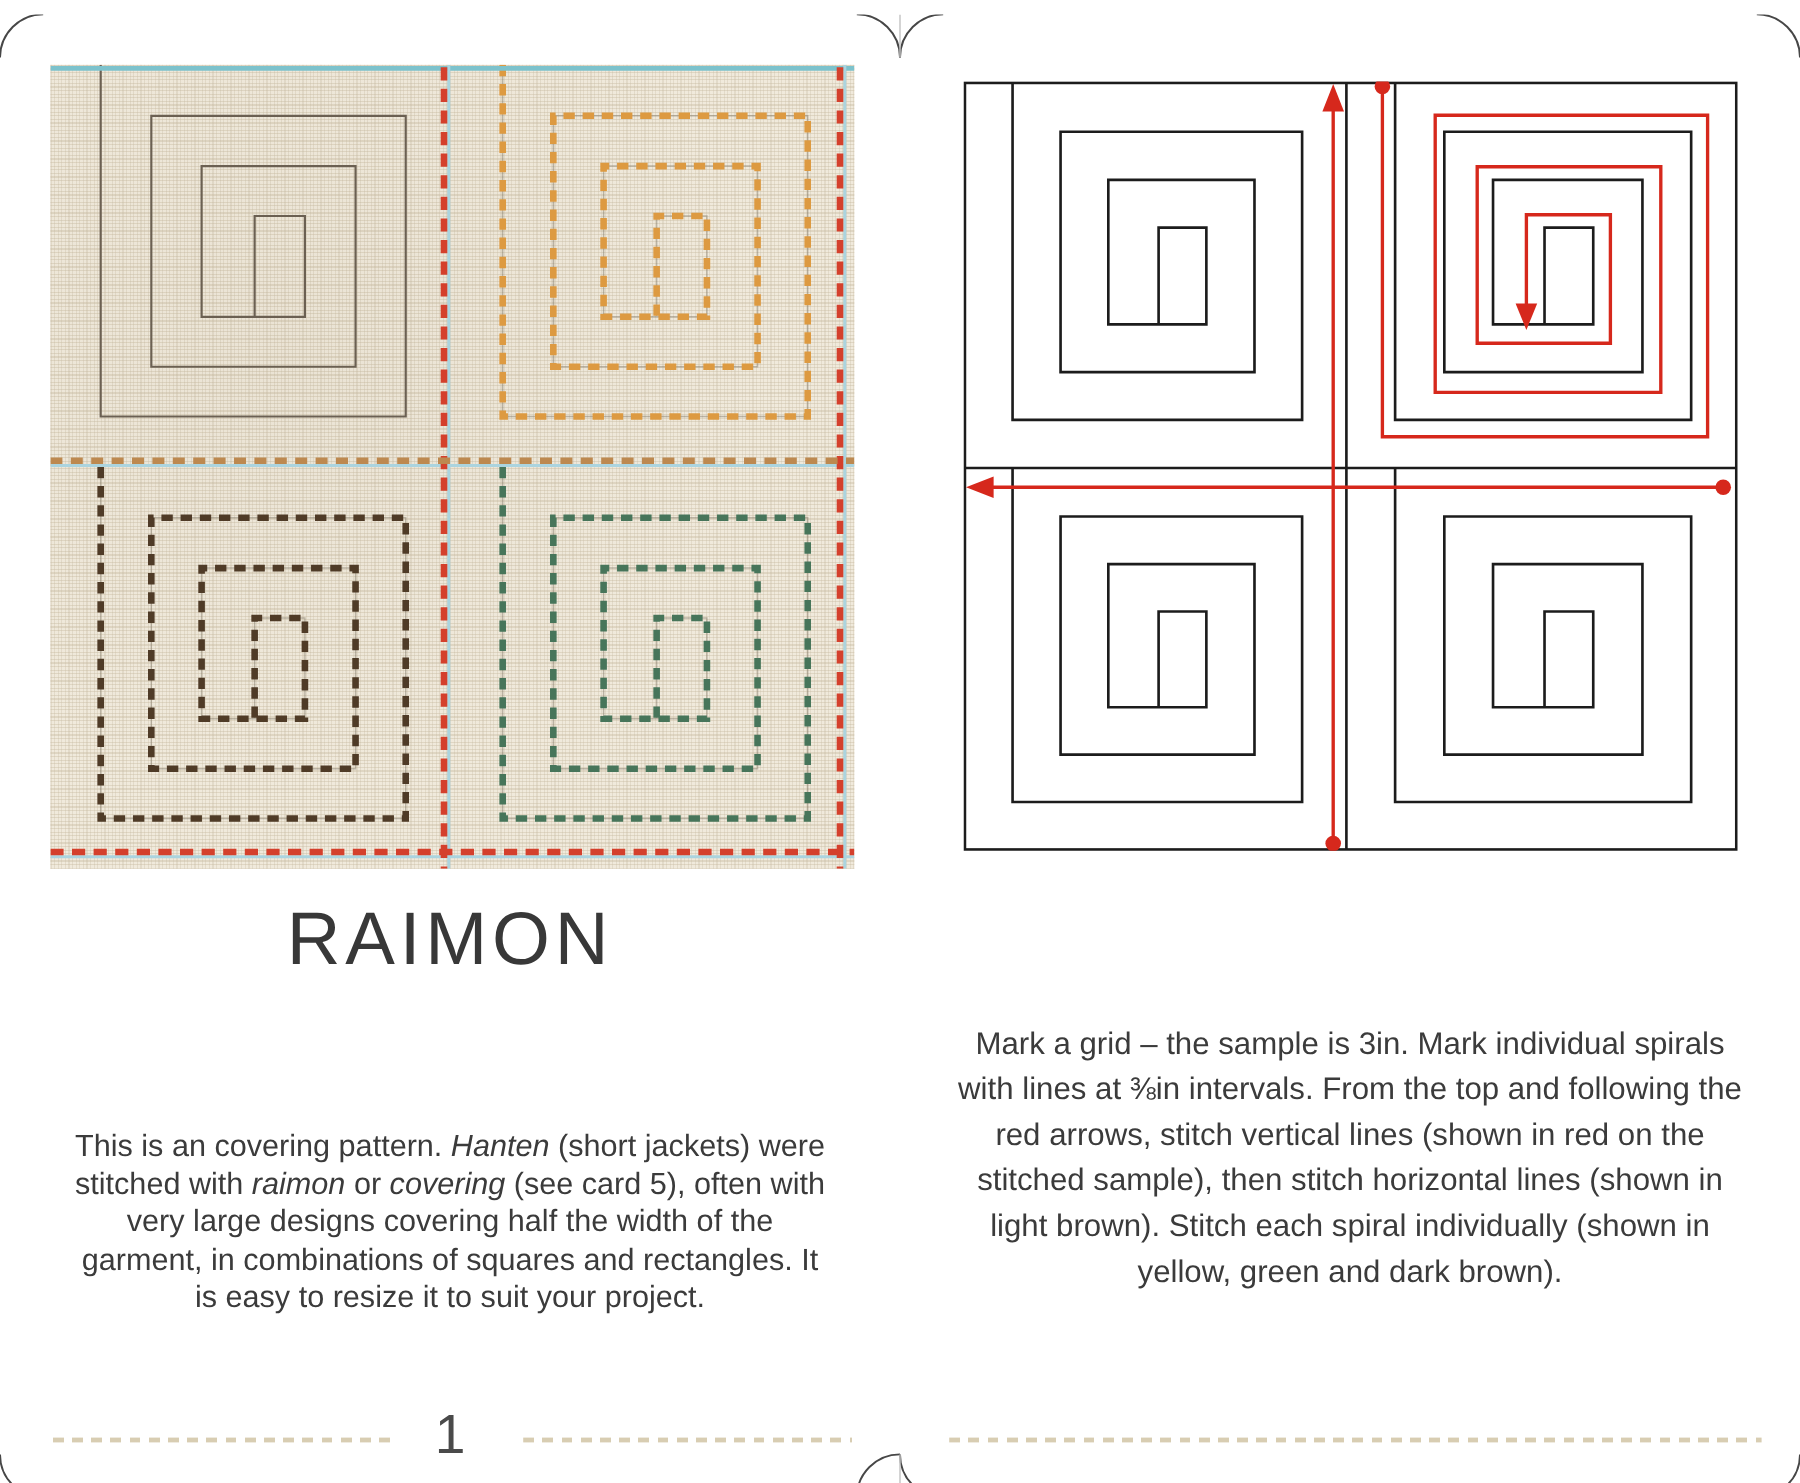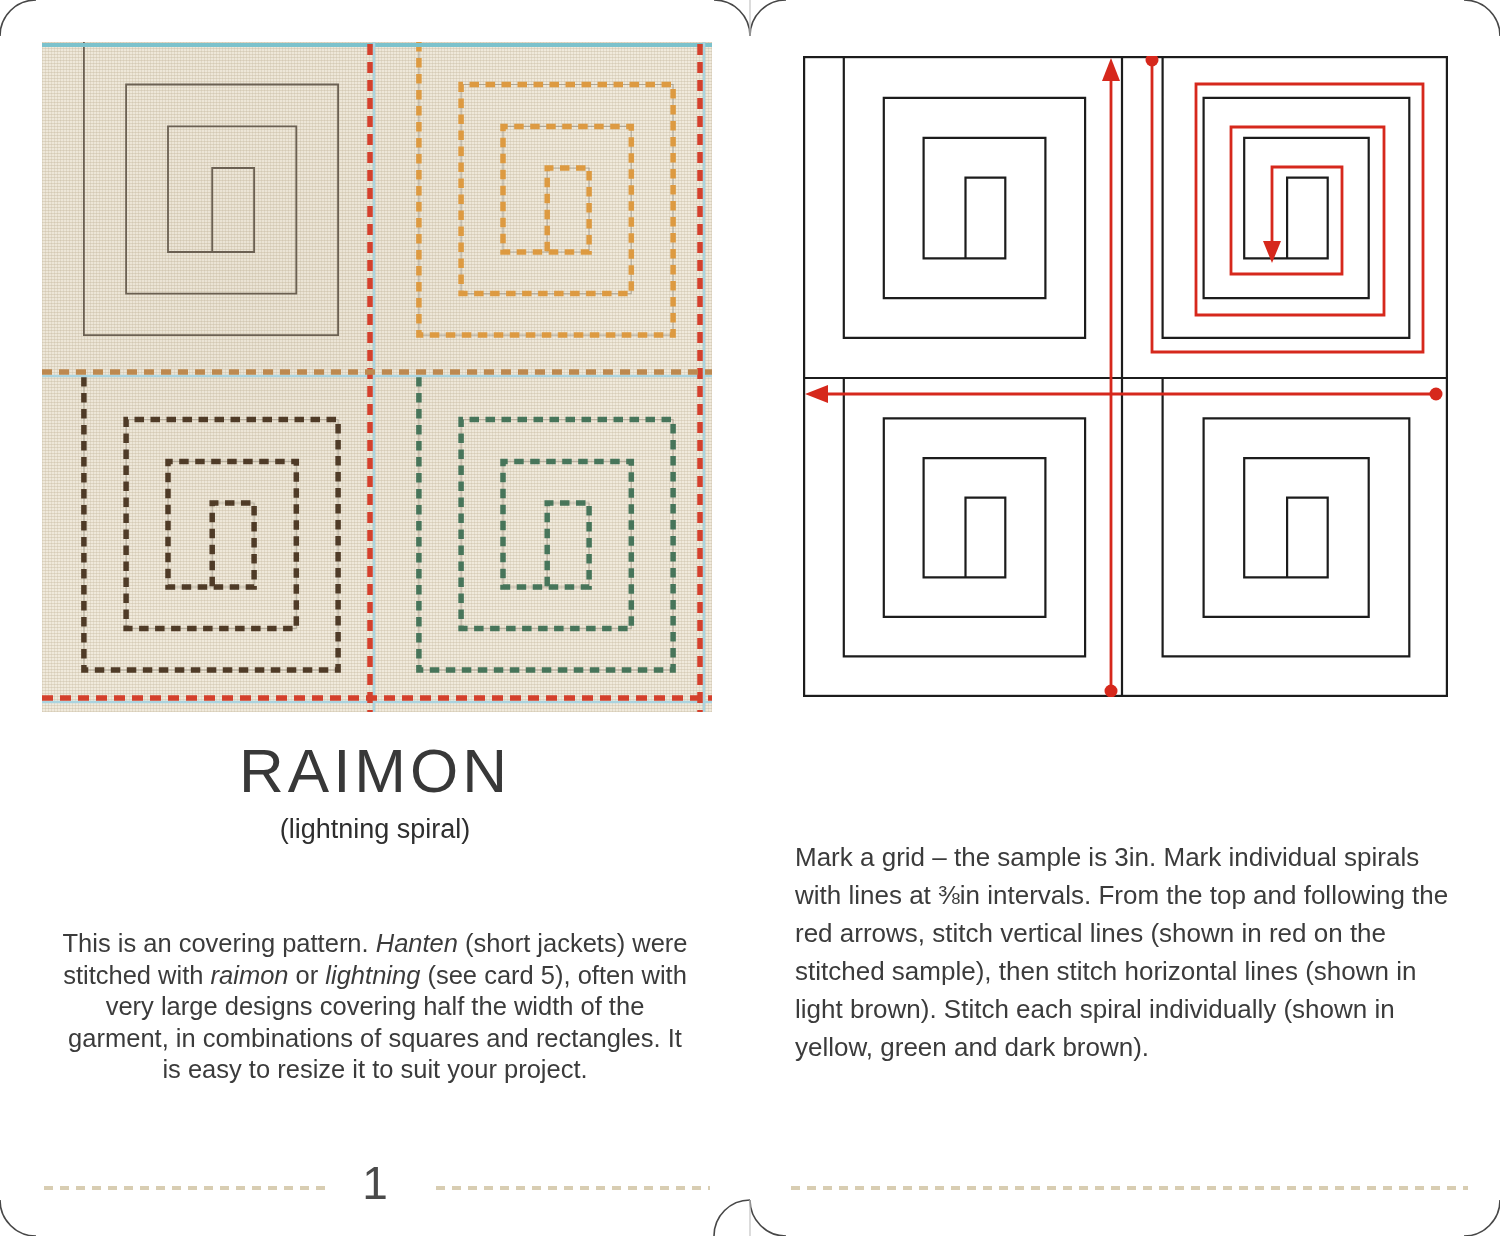--- a/index.html
+++ b/index.html
@@ -1,20 +1,20 @@
 <!DOCTYPE html>
 <html><head>
 <meta charset="utf-8">
 <style>
   html,body{margin:0;padding:0;}
   body{
     width:1500px;height:1236px;position:relative;background:#ffffff;
     font-family:"Liberation Sans",sans-serif;overflow:hidden;
   }
-  .page{position:absolute;inset:0;}
+  .page{position:absolute;inset:0;margin-top:12px;}
   
   .photo{
     position:absolute;left:42px;top:42px;width:670px;height:670px;
     background:
       radial-gradient(ellipse at 30% 35%, rgba(120,100,70,.05), transparent 60%),
       repeating-linear-gradient(90deg, rgba(196,184,160,.30) 0 1px, rgba(255,255,255,0) 1px 3px),
       repeating-linear-gradient(0deg, rgba(196,184,160,.30) 0 1px, rgba(255,253,248,.25) 1px 3px),
       #ebe3d2;
   }
   .photo svg{position:absolute;inset:0;}
@@ -28,21 +28,21 @@
     position:absolute;left:0;top:814px;width:750px;
     text-align:center;font-size:27px;font-weight:400;color:#2e2e2e;
   }
   .body-left{
     position:absolute;left:60px;top:928px;width:630px;margin:0;
     text-align:center;font-size:25.5px;line-height:31.5px;color:#3b3b3b;
   }
   .body-left i{}
   .body-right{
     position:absolute;left:795px;top:838px;width:660px;margin:0;
-    text-align:left;font-size:26px;line-height:38px;color:#3b3b3b;
+    text-align:center;font-size:26px;line-height:38px;color:#3b3b3b;
   }
   
   .diagram{position:absolute;left:803px;top:56px;width:645px;height:641px;}
   .diagram svg{position:absolute;inset:0;}
   
   .dash{
     position:absolute;height:4px;top:1186px;
     background:repeating-linear-gradient(90deg,#d8cdb2 0 9px,rgba(0,0,0,0) 9px 16px);
   }
   .d1{left:44px;width:284px;}
@@ -79,22 +79,21 @@
       <line x1="0" y1="660" x2="670" y2="660" stroke-width="2.5" stroke="#abd4df"></line>
 
       <line x1="328" y1="2" x2="328" y2="670" stroke-width="5.5" stroke-dasharray="11 7" stroke="#d4402c"></line>
       <line x1="658" y1="2" x2="658" y2="670" stroke-width="5.5" stroke-dasharray="11 7" stroke="#d4402c"></line>
       <line x1="0" y1="330" x2="670" y2="330" stroke-width="5.5" stroke-dasharray="10 7" stroke="#bd8950"></line>
       <line x1="0" y1="656" x2="670" y2="656" stroke-width="5.5" stroke-dasharray="11 7" stroke="#d4402c"></line>
     </svg>
   </div>
 
   <h1 class="title">RAIMON</h1>
-  <div class="subtitle">(lightning spiral)</div>
-  <p class="body-left"><span>This is an covering pattern. </span><i>Hanten</i><span> (short jackets) were stitched with </span><i>raimon</i><span> or </span><i>lightning</i><span> (see card 5), often with very large designs covering half the width of the garment, in combinations of squares and rectangles. It is easy to resize it to suit your project.</span></p>
+  <p class="body-left"><span>This is an covering pattern. </span><i>Hanten</i><span> (short jackets) were stitched with </span><i>raimon</i><span> or </span><i>covering</i><span> (see card 5), often with very large designs covering half the width of the garment, in combinations of squares and rectangles. It is easy to resize it to suit your project.</span></p>
 
   <span class="dash d1"></span>
   <span class="pagenum">1</span>
   <span class="dash d2"></span>
 
   <div class="diagram">
     <svg viewBox="0 0 645 641" width="645" height="641">
 
       <rect x="1" y="1" width="643" height="639" fill="none" stroke-width="2.4" stroke="#1c1c1c"></rect>
       <line x1="319" y1="1" x2="319" y2="640" stroke-width="2.2" stroke="#1c1c1c"></line>

